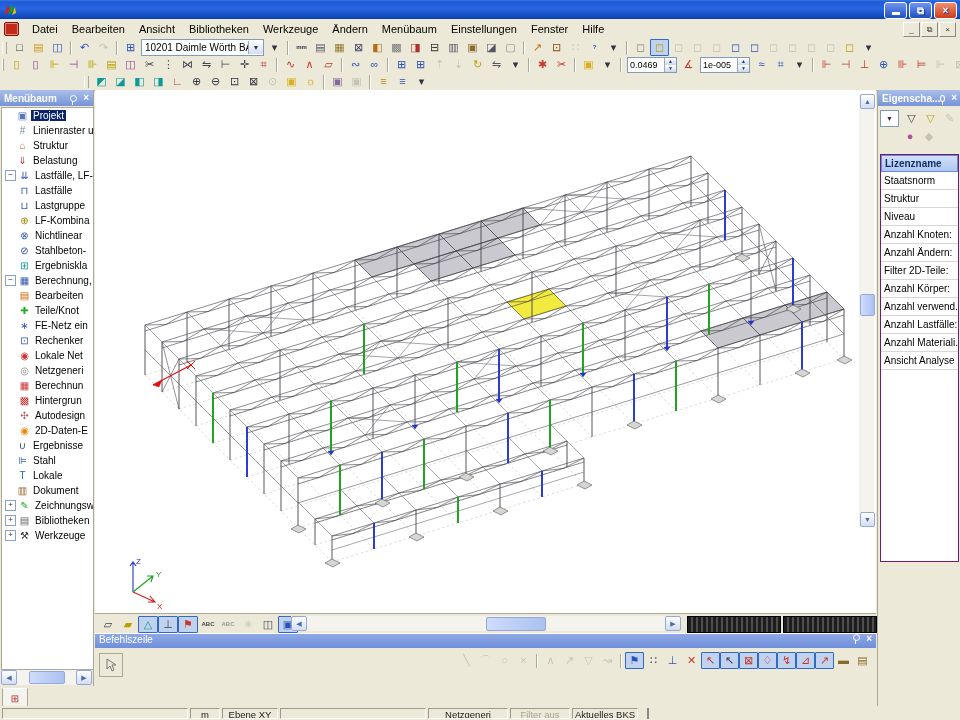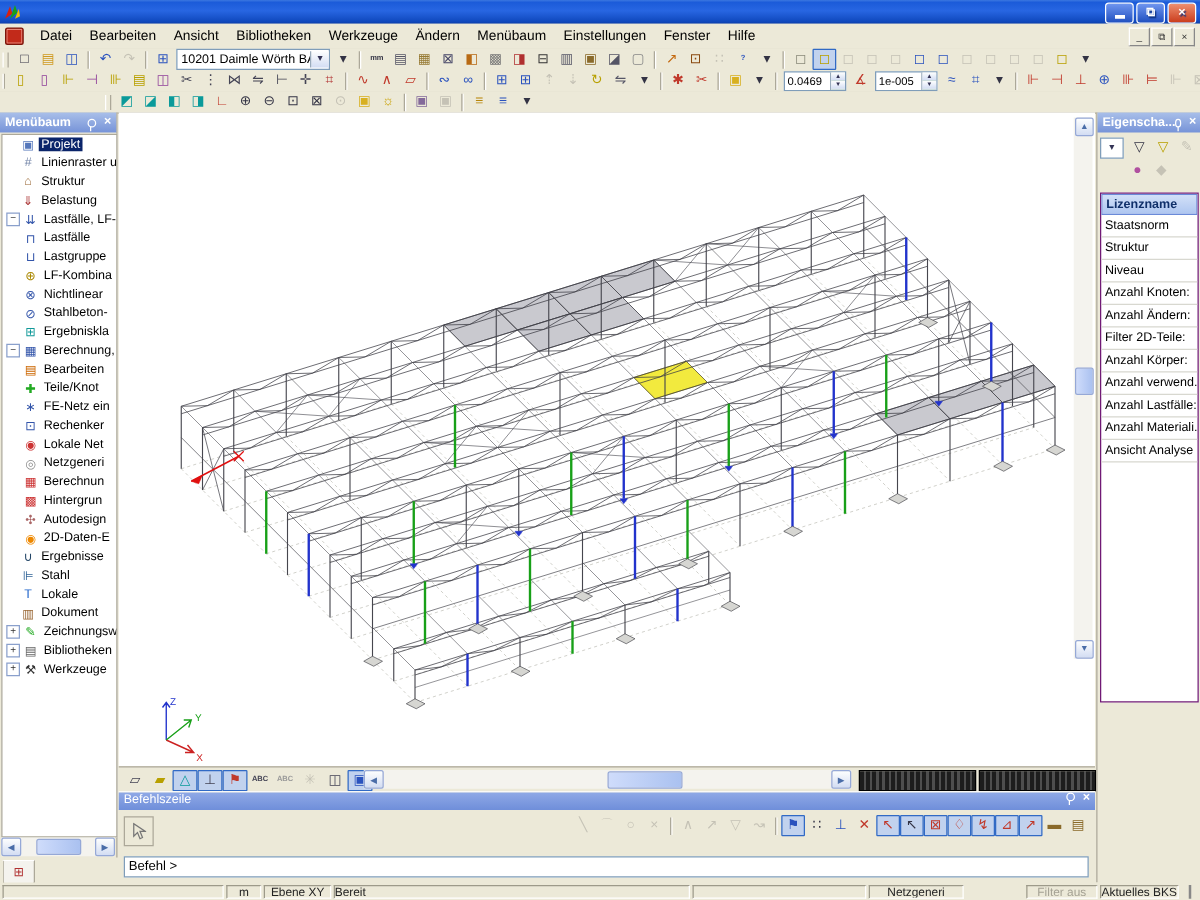--- a/index.html
+++ b/index.html
@@ -112,21 +112,21 @@
     background:#ece9d8;display:flex;align-items:center;justify-content:center;}
   #cursor-btn svg{display:block;}
   #cmd-icons{position:absolute;right:4px;top:18px;display:flex;align-items:center;}
   #cmd-input{position:absolute;left:4px;top:51px;width:767px;height:15px;background:#fff;
     border:1px solid #7f9db9;font-size:10.5px;line-height:15px;padding-left:3px;color:#000;}
   
   #statusbar{position:absolute;left:0;top:706px;width:960px;height:14px;background:#ece9d8;
     display:flex;align-items:center;gap:2px;padding-left:2px;box-sizing:border-box;}
   .scell{height:11px;border:1px solid;border-color:#9d9a8a #fff #fff #9d9a8a;font-size:9.5px;
     line-height:11px;text-align:center;color:#222;white-space:nowrap;overflow:hidden;box-sizing:border-box;}
-  .scell.m{color:#a5a294;margin-left:48px;}
+  .scell.m{color:#a5a294;}
   .flag{width:14px;height:9px;background:linear-gradient(180deg,#000 0 33%,#d00 33% 66%,#ffce00 66%);
     border:1px solid #888;}
 </style>
 </head>
 <body>
 
 <div id="app">
 
   <div id="titlebar">
     <span id="logo">
@@ -770,28 +770,26 @@
         <span class="tbi p" style="color: rgb(192, 57, 43);">↖</span>
         <span class="tbi p" style="color: rgb(51, 51, 68);">↖</span>
         <span class="tbi p" style="color: rgb(192, 57, 43);">⊠</span>
         <span class="tbi p" style="color: rgb(192, 57, 43);">♢</span>
         <span class="tbi p" style="color: rgb(192, 57, 43);">↯</span>
         <span class="tbi p" style="color: rgb(192, 57, 43);">⊿</span>
         <span class="tbi p" style="color: rgb(192, 57, 43);">↗</span>
         <span class="tbi" style="color: rgb(138, 106, 42);">▬</span>
         <span class="tbi" style="color: rgb(138, 106, 42);">▤</span>
       </div>
-    <div id="cmd-input">Befehl &gt;</div>
   </div>
 
   <div id="statusbar">
       <div class="scell" style="width: 186px;"></div>
       <div class="scell" style="width: 30px;">m</div>
       <div class="scell" style="width: 56px;">Ebene XY</div>
-      <div class="scell" style="width: 300px; text-align: left;">Bereit</div>
       <div class="scell" style="width: 146px;"></div>
       <div class="scell" style="width: 80px;">Netzgeneri</div>
       <div class="scell m" style="width: 60px;">Filter aus</div>
       <div class="scell" style="width: 66px;">Aktuelles BKS</div>
       <div class="scell" style="width: 16px; border: none;"><span class="flag"></span></div>
     </div>
 
 </div>
 
 </body></html>

